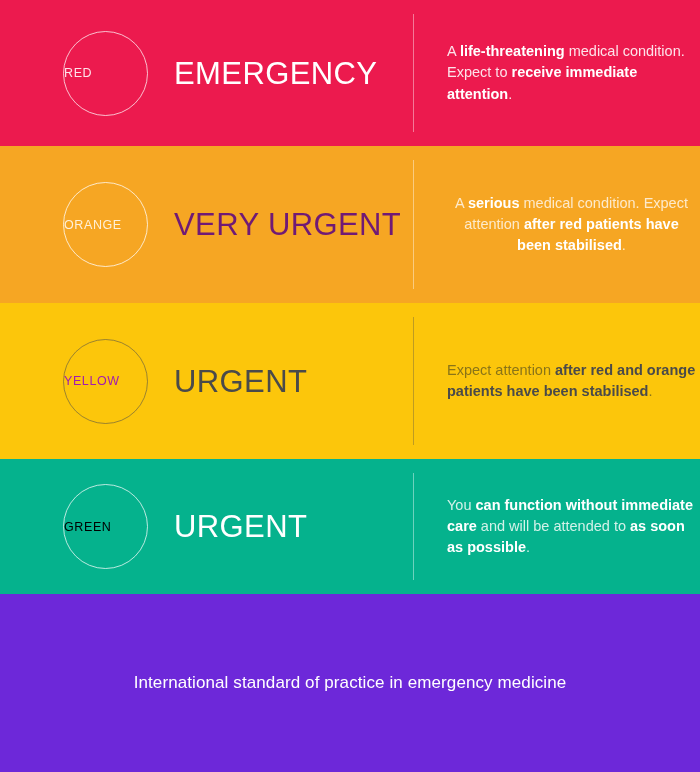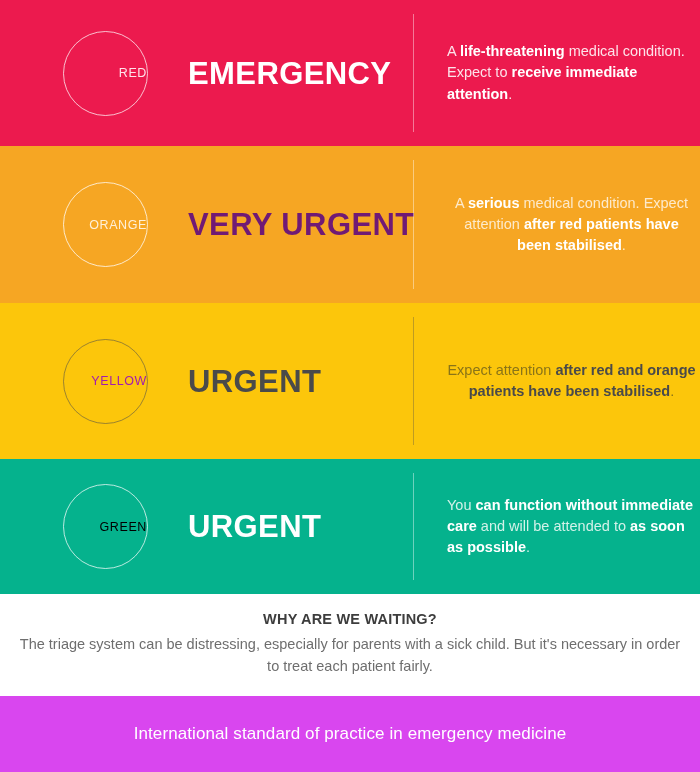--- a/index.html
+++ b/index.html
@@ -37,35 +37,35 @@
     flex: 0 0 414px;
     padding-left: 63px;
   }
   .circle {
     width: 85px;
     height: 85px;
     border-radius: 50%;
     border: 1px solid currentColor;
     display: flex;
     align-items: center;
-    justify-content: flex-end;
+    justify-content: flex-start;
     box-sizing: border-box;
     flex: 0 0 85px;
   }
   .circle-label {
     font-size: 12.5px;
     letter-spacing: 0.6px;
     font-weight: 400;
     white-space: nowrap;
   }
   .row-heading {
     font-size: 31px;
-    font-weight: bold;
+    font-weight: normal;
     letter-spacing: 0.4px;
-    margin-left: 40px;
+    margin-left: 26px;
     white-space: nowrap;
     line-height: 1;
   }
   .divider {
     position: absolute;
     left: 413px;
     top: 14px;
     bottom: 14px;
     width: 1px;
     background: currentColor;
@@ -107,21 +107,21 @@
   .row-orange .circle { border-color: rgba(255,255,255,0.75); }
   .row-orange .circle-label { color: #fff0d8; }
   .row-orange .row-heading { color: #701a75; }
   .row-orange .desc b { color: #ffffff; }
 
   .row-yellow {
     background: #fcc60b;
     height: 156px;
     color: #4a4a4a;
   }
-  .row-yellow .desc { color: #8a7418; text-align: center; }
+  .row-yellow .desc { color: #8a7418; }
   .row-yellow .circle { border-color: rgba(74,74,74,0.55); }
   .row-yellow .circle-label { color: #a21caf; }
   .row-yellow .row-heading { color: #4a4a4a; }
   .row-yellow .desc b { color: #4a4a4a; }
   .row-yellow .divider { background: #4a4a4a; opacity: 0.35; }
 
   .row-green {
     background: #05b28d;
     height: 135px;
     color: #ffffff;
@@ -149,21 +149,21 @@
   }
   .why-body {
     font-size: 14.5px;
     line-height: 1.5;
     color: #6e6e6e;
     padding: 0 14px;
   }
 
   
   .footer-bar {
-    background: #d946ef;
+    background: #6d28d9;
     flex: 1 1 auto;
     display: flex;
     align-items: center;
     justify-content: center;
   }
   .footer-text {
     color: #ffffff;
     font-size: 17px;
     font-weight: 400;
     letter-spacing: 0.1px;
@@ -219,22 +219,18 @@
         <span class="circle-label">GREEN</span>
       </div>
       <div class="row-heading">URGENT</div>
     </div>
     <div class="divider"></div>
     <div class="row-right">
       <div class="desc">You <b>can function without immediate care</b> and will be attended to <b>as soon as possible</b>.</div>
     </div>
   </div>
 
-  <div class="why-section">
-    <div class="why-title">WHY ARE WE WAITING?</div>
-    <div class="why-body">The triage system can be distressing, especially for parents with a sick child. But it's necessary in order to treat each patient fairly.</div>
-  </div>
 
   <div class="footer-bar">
     <div class="footer-text">International standard of practice in emergency medicine</div>
   </div>
 
 </div>
 
 </body></html>

